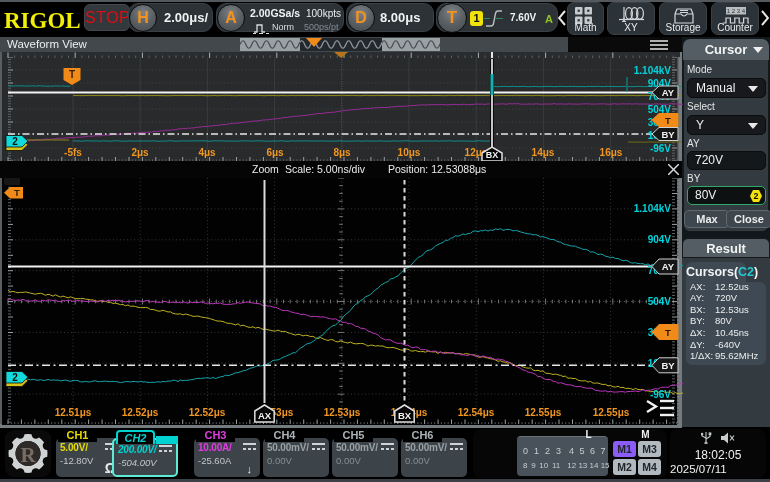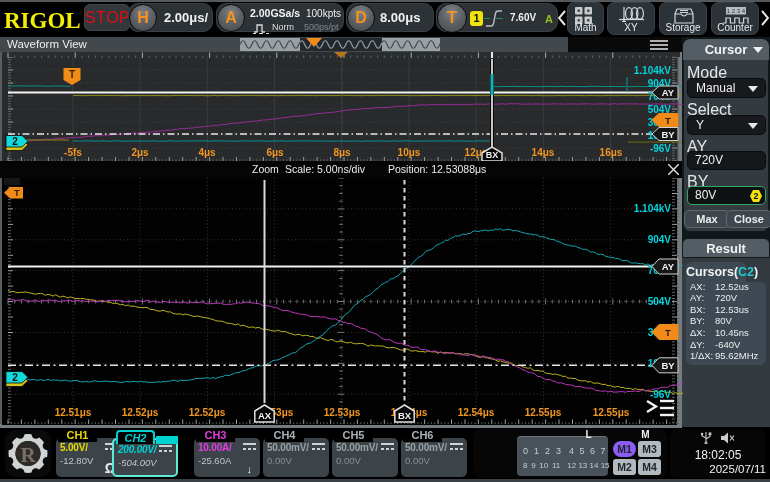--- a/index.html
+++ b/index.html
@@ -2,21 +2,21 @@
 <html><head><meta charset="utf-8">
 <style>
 *{margin:0;padding:0;box-sizing:border-box}
 body{width:770px;height:482px;background:#000;font-family:"Liberation Sans",sans-serif;overflow:hidden;position:relative}
 .abs{position:absolute}
 .pill{position:absolute;top:3px;height:29px;background:#2c3236;border-radius:10px;border:1px solid #3a4045}
 .circ{position:absolute;left:0;top:0;width:28px;height:28px;border-radius:50%;background:radial-gradient(circle at 50% 30%,#7e8388 0%,#5d6267 45%,#44484c 100%);border:1px solid #0c0c0c;color:#f6921e;font-weight:bold;font-size:16px;text-align:center;line-height:26px}
 .tbtn{position:absolute;top:2px;height:33px;background:#2c3338;border-radius:7px;border:1px solid #3a4045;color:#e8eaeb;font-size:10px;text-align:center}
 .tbtn .lbl{position:absolute;bottom:1px;width:100%;left:0}
 .whitetxt{color:#f0f2f2;font-weight:bold;font-size:13px}
-.label10{font-size:16px;color:#e4e6e6}
+.label10{font-size:10px;color:#e4e6e6}
 .drop{position:absolute;left:4px;width:80px;height:20px;background:#17191c;border:1px solid #0b0d0e;border-radius:5px;color:#f0f0f0;font-size:12px;line-height:18px;padding-left:8px}
 .drop:after{content:"";position:absolute;right:7px;top:7px;border-left:5px solid transparent;border-right:5px solid transparent;border-top:6px solid #e8e8e8}
 .panbtn{position:absolute;top:0;width:46px;height:18px;background:#3e474d;border:1px solid #61696e;border-radius:5px;color:#eceeee;font-size:11px;font-weight:bold;text-align:center;line-height:16px}
 .chbox{position:absolute;top:438px;width:66px;height:39px;background:#3c4449;border-radius:5px}
 .chtab{position:absolute;top:-9px;left:2px;width:39px;height:13px;background:#000;border-radius:4px 4px 0 0;font-size:11px;font-weight:bold;text-align:center;line-height:13px}
 .chscale{position:absolute;left:4px;top:4px;font-size:10px;font-weight:bold;letter-spacing:-0.2px}
 .choff{position:absolute;left:4px;top:17px;font-size:9.5px;color:#c2c6c8}
 .dcicon{position:absolute;right:4px;top:5px;width:13px;height:9px}
 .dcicon .l1{position:absolute;left:0;top:0;width:13px;height:2.2px;background:#cfd3d5}
 .dcicon .l2{position:absolute;left:0;top:5px;width:13px;height:2.2px;background:repeating-linear-gradient(90deg,#cfd3d5 0 3px,transparent 3px 5px)}
@@ -1283,32 +1283,32 @@
       <div class="l2"></div>
     </div>
 
 </div>
 <div class="abs" style="left:473px;top:429px;width:194px;height:49px;background:#060606;border-radius:8px"></div>
 <div class="abs" style="left:517px;top:436px;width:91px;height:40px;background:#49525a;border-radius:4px;border-top:1px solid #6a737a"></div>
 <div class="abs" style="left:569px;top:429px;width:39px;height:11px;color:#f0f0f0;font-size:10px;font-weight:bold;text-align:center">L</div>
 <div class="abs" style="left:523px;top:446px;font-size:9px;color:#c6ced2;white-space:nowrap"><span style="word-spacing:3.5px">0 1 2 3</span><span style="margin-left:8px;word-spacing:3px">4 5 6 7</span></div>
 <div class="abs" style="left:523px;top:461px;font-size:8px;color:#c6ced2;white-space:nowrap"><span style="word-spacing:1.5px">8 9 10 11</span><span style="margin-left:7px;word-spacing:0px">12 13 14 15</span></div>
 <div class="abs" style="left:629px;top:429px;width:33px;height:11px;color:#f0f0f0;font-size:10px;font-weight:bold;text-align:center">M</div>
-<div class="abs" style="left:613px;top:441px;width:23px;height:16px;background:#8b5cf6;border-radius:8px;color:#20262a;font-size:10.5px;font-weight:bold;text-align:center;line-height:16px">M1</div>
+<div class="abs" style="left:613px;top:441px;width:23px;height:16px;background:#8b5cf6;border-radius:3px;color:#20262a;font-size:10.5px;font-weight:bold;text-align:center;line-height:16px">M1</div>
 <div class="abs" style="left:638px;top:441px;width:23px;height:16px;background:#b2bac0;border-radius:3px;color:#20262a;font-size:10.5px;font-weight:bold;text-align:center;line-height:16px">M3</div>
 <div class="abs" style="left:613px;top:459px;width:23px;height:16px;background:#b2bac0;border-radius:3px;color:#20262a;font-size:10.5px;font-weight:bold;text-align:center;line-height:16px">M2</div>
 <div class="abs" style="left:638px;top:459px;width:23px;height:16px;background:#b2bac0;border-radius:3px;color:#20262a;font-size:10.5px;font-weight:bold;text-align:center;line-height:16px">M4</div>
 <div class="abs" style="left:670px;top:429px;width:96px;height:49px;background:#060606;border-radius:8px"></div>
 <svg class="abs" style="left:701px;top:432px" width="34" height="12" viewBox="0 0 34 12">
  <g stroke="#c8cccd" stroke-width="1.1" fill="none">
   <line x1="5" y1="0" x2="5" y2="10"></line>
       <circle cx="5" cy="11" r="1"></circle>
   <path d="M5,6 l-4,-2 v-1.5 M5,7 l4,-2.5 v-1.5"></path>
       <circle cx="1" cy="2" r="0.8" fill="#c8cccd"></circle>
       <rect x="8.2" y="1" width="1.6" height="1.6" fill="#c8cccd"></rect>
  </g>
  <g stroke="#c8cccd" stroke-width="1.1" fill="none">
   <path d="M20,4 h3 l4,-3.5 v11 l-4,-3.5 h-3 z" fill="#c8cccd" stroke="none"></path>
   <path d="M29,3.5 l4,5 M33,3.5 l-4,5" stroke-width="1.2"></path>
  </g>
 </svg>
 <div class="abs" style="left:670px;top:448px;width:96px;text-align:center;color:#f0f2f2;font-size:12px">18:02:05</div>
-<div class="abs" style="left:670px;top:463px;width:96px;text-align:right;color:#f0f2f2;font-size:11.5px">2025/07/11</div>
+<div class="abs" style="left:670px;top:463px;width:96px;text-align:left;color:#f0f2f2;font-size:11.5px">2025/07/11</div>
 
 </body></html>

